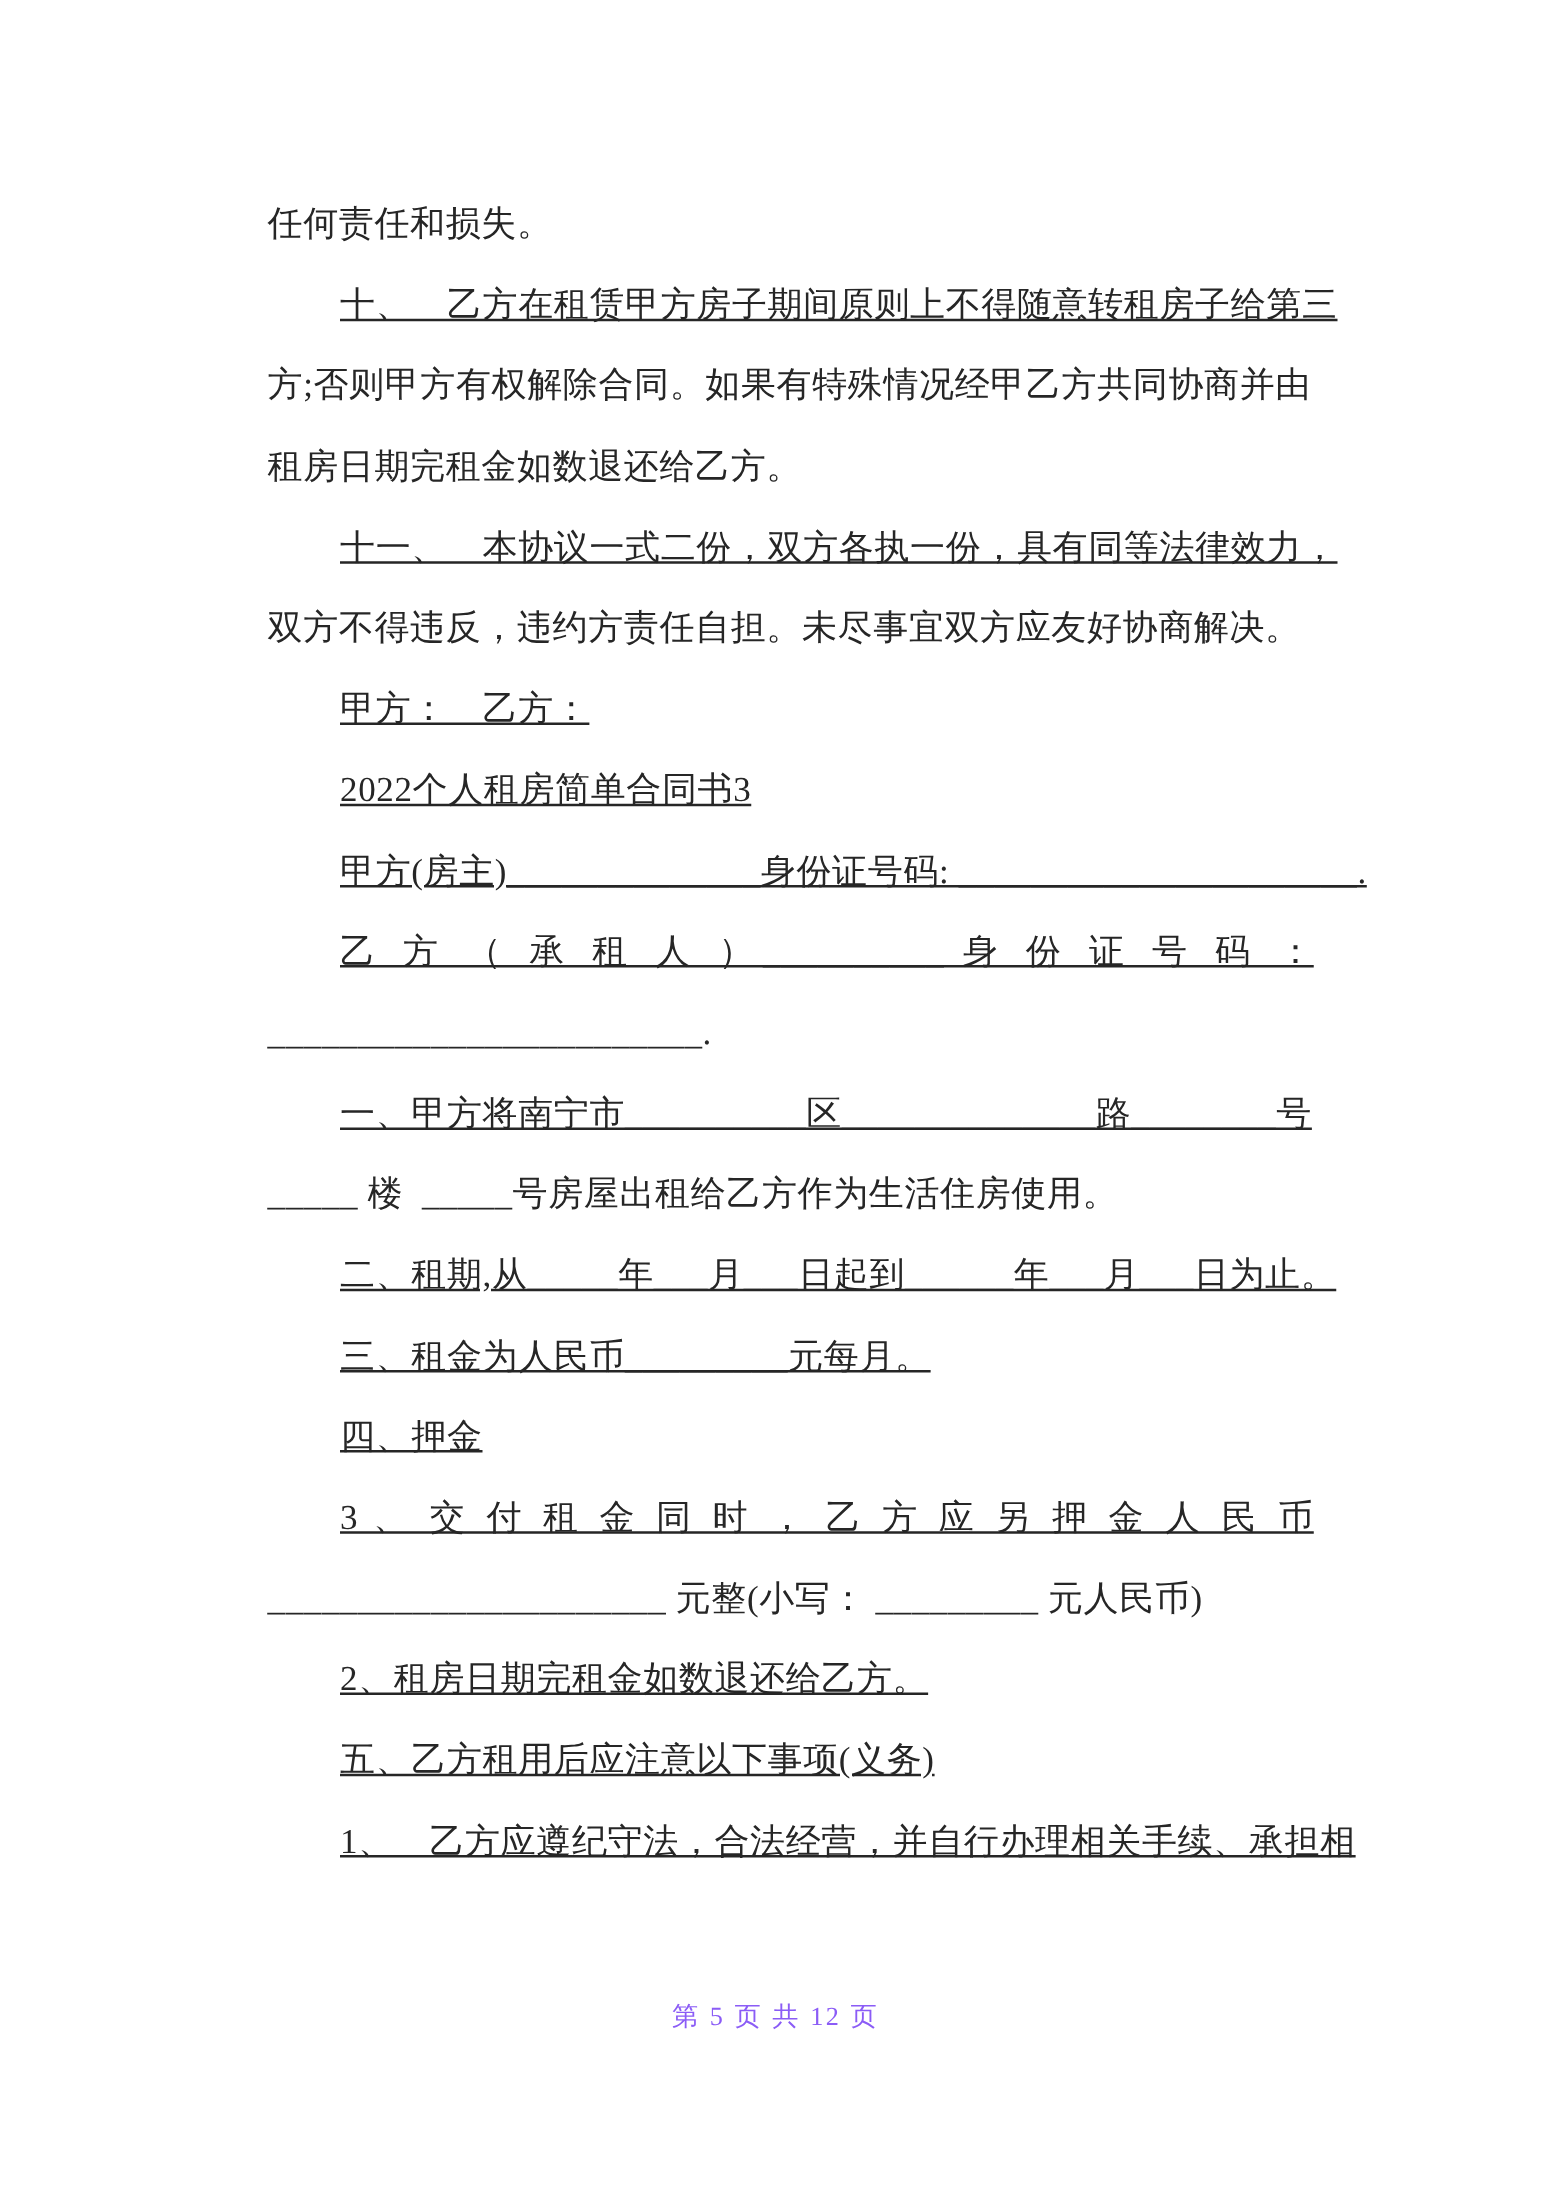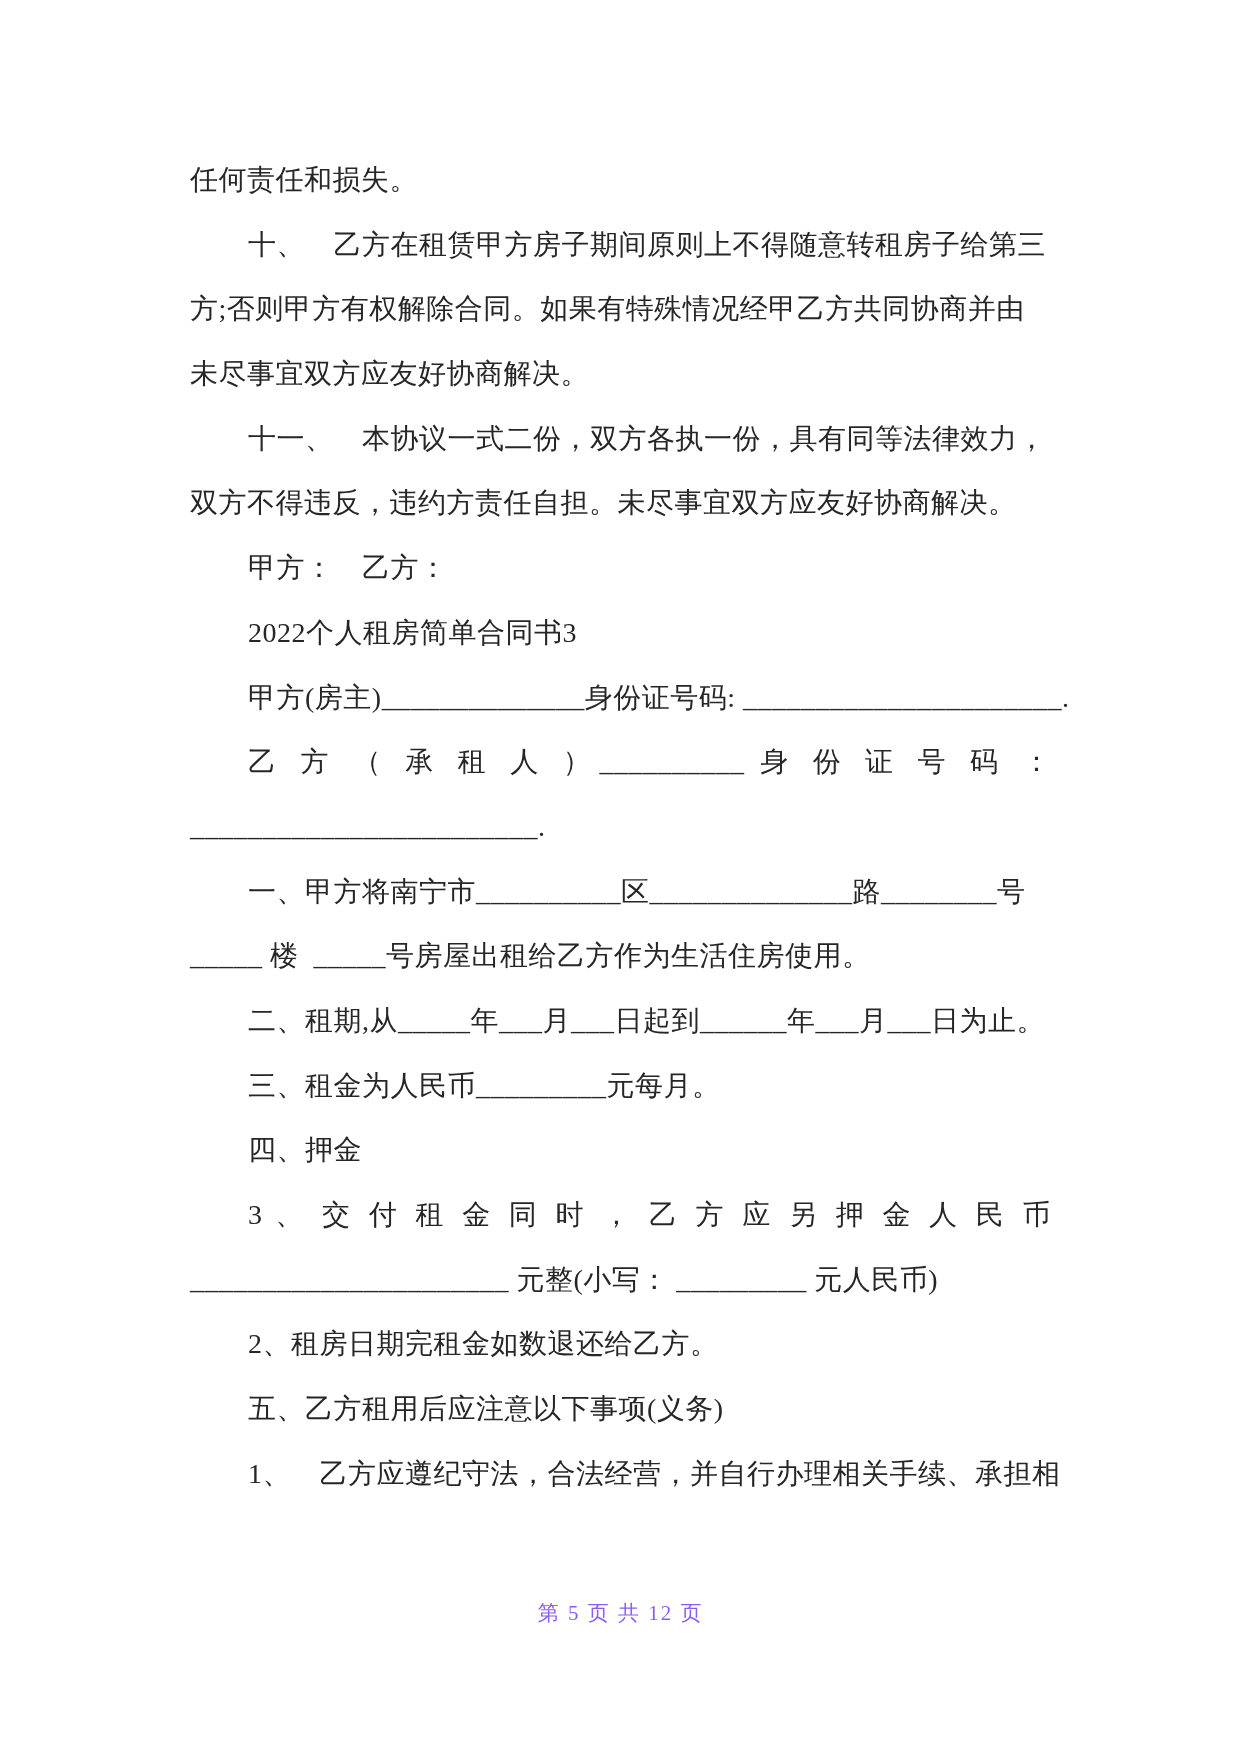--- a/index.html
+++ b/index.html
@@ -18,22 +18,23 @@
     top: 148px;
     width: 861px;
   }
   .line {
     height: 64.7px;
     line-height: 64.7px;
     font-size: 28px;
     letter-spacing: 0.5px;
     white-space: pre;
     font-weight: 400;
+    margin-left: 24px;
   }
-  .ind { padding-left: 58px; }
+  .ind { padding-left: 58px; text-decoration: underline; }
   .just {
     white-space: normal;
     text-align: justify;
     text-align-last: justify;
   }
   .footer {
     position: absolute;
     top: 1598px;
     left: 0;
     width: 100%;
@@ -45,21 +46,21 @@
   }
 </style>
 </head>
 <body>
 
 <div class="page">
   <div class="content">
     <div class="line">任何责任和损失。</div>
     <div class="line ind">十、　乙方在租赁甲方房子期间原则上不得随意转租房子给第三</div>
     <div class="line">方;否则甲方有权解除合同。如果有特殊情况经甲乙方共同协商并由</div>
-    <div class="line">未尽事宜双方应友好协商解决。</div>
+    <div class="line">租房日期完租金如数退还给乙方。</div>
     <div class="line ind">十一、　本协议一式二份，双方各执一份，具有同等法律效力，</div>
     <div class="line">双方不得违反，违约方责任自担。未尽事宜双方应友好协商解决。</div>
     <div class="line ind">甲方：　乙方：</div>
     <div class="line ind">2022个人租房简单合同书3</div>
     <div class="line ind">甲方(房主)______________身份证号码: ______________________.</div>
     <div class="line ind just">乙 方 （ 承 租 人 ）__________ 身 份 证 号 码 ：</div>
     <div class="line">________________________.</div>
     <div class="line ind">一、甲方将南宁市__________区______________路________号</div>
     <div class="line">_____ 楼  _____号房屋出租给乙方作为生活住房使用。</div>
     <div class="line ind">二、租期,从_____年___月___日起到______年___月___日为止。</div>

